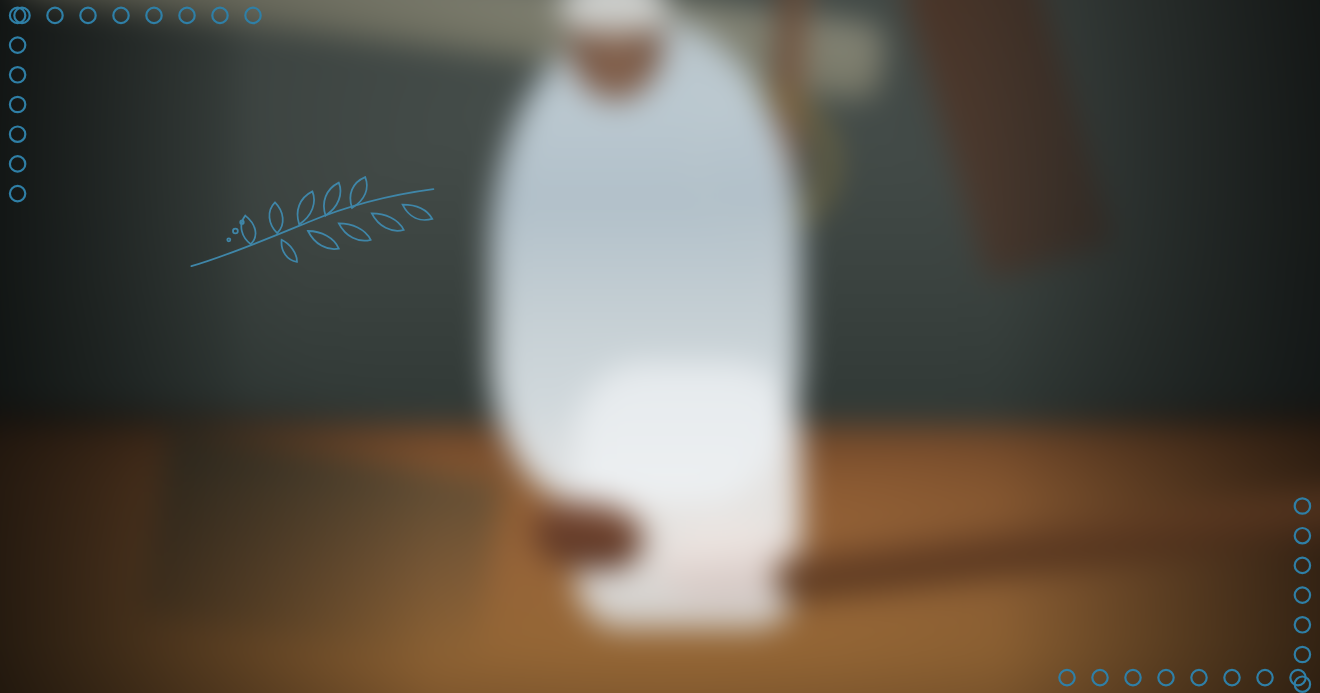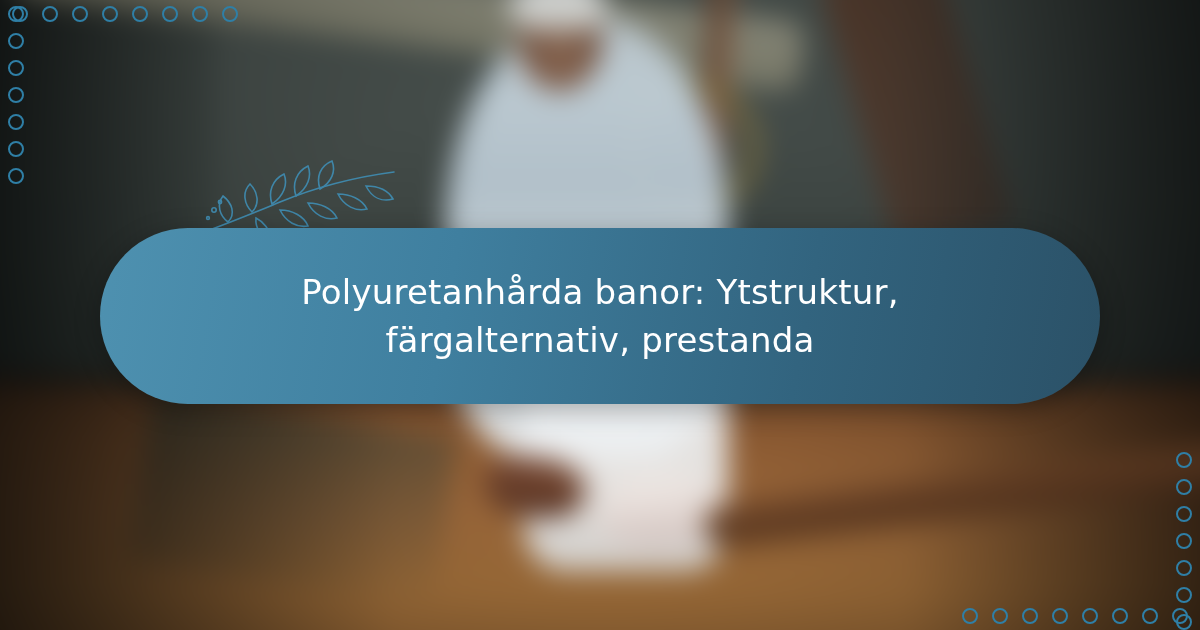--- a/index.html
+++ b/index.html
@@ -290,17 +290,14 @@
       <path d="M140,45 C152,45 164,50 169,60 C158,63 146,57 140,45Z"></path>
       <path d="M170,36 C182,36 194,41 199,51 C188,54 176,48 170,36Z"></path>
       <path d="M198,28 C210,28 220,32 225,41 C214,44 204,40 198,28Z"></path>
       <path d="M88,60 C96,64 102,72 102,80 C93,79 87,70 88,60Z"></path>
       <circle cx="46" cy="52" r="2.2"></circle>
       <circle cx="52" cy="44" r="1.6"></circle>
       <circle cx="40" cy="60" r="1.4"></circle>
     </g>
   </svg>
 
-  <div class="pill">
-    <div class="pill-title">Polyuretanhårda banor: Ytstruktur, färgalternativ, prestanda</div>
-  </div>
 
 </div>
 
 </body></html>

